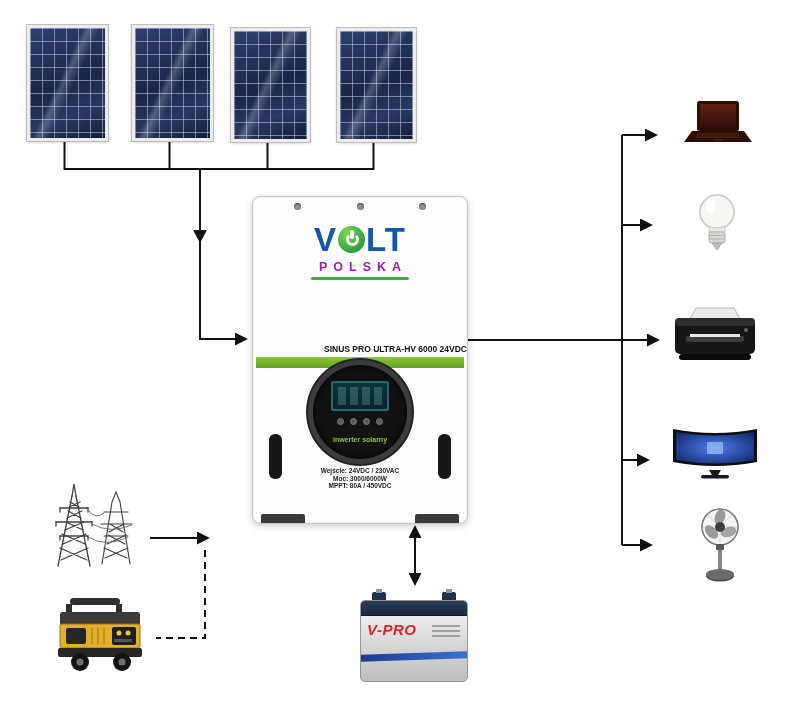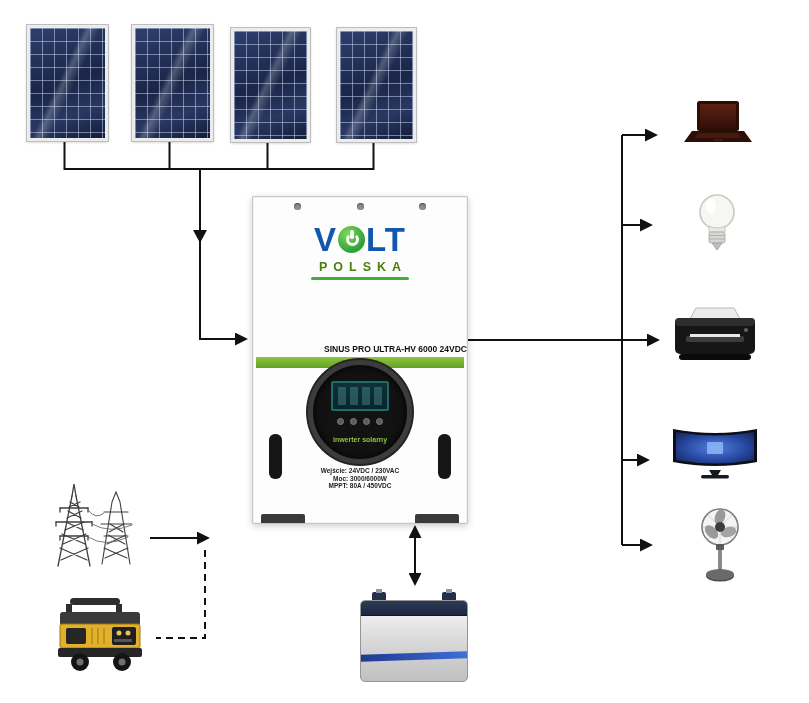--- a/index.html
+++ b/index.html
@@ -19,35 +19,35 @@
     background-image:
       linear-gradient(115deg, rgba(255,255,255,0) 42%, rgba(255,255,255,0.22) 47%, rgba(255,255,255,0) 56%),
       repeating-linear-gradient(to right, rgba(190,205,235,0.55) 0 1px, transparent 1px 12px),
       repeating-linear-gradient(to bottom, rgba(190,205,235,0.55) 0 1px, transparent 1px 13px),
       linear-gradient(160deg, #2f3f6d 0%, #1a2547 50%, #2a3862 75%, #131c38 100%);
   }
 
   
   .inverter {
     position:absolute; left:252px; top:196px; width:214px; height:326px;
-    background:#fdfdfd; border:1px solid #c6c6c6; border-radius:1px;
+    background:#fdfdfd; border:1px solid #c6c6c6; border-radius:8px;
     box-shadow:0 2px 7px rgba(0,0,0,0.20), inset 0 0 0 1px #f2f2f2;
   }
   .holes { position:absolute; top:6px; left:41px; right:41px; display:flex; justify-content:space-between; }
   .holes i { width:7px; height:7px; border-radius:50%; background:#8f8f8f; box-shadow:inset 0 1px 2px #4a4a4a; }
   .logo { position:absolute; top:26px; width:100%; text-align:center; font-weight:800;
           font-size:33px; line-height:1; color:#1356ad; letter-spacing:1px; }
   .logo-o { display:inline-block; width:27px; height:27px; border-radius:50%; vertical-align:-2px;
             background:radial-gradient(circle at 35% 30%, #7ed957, #2e9e3a 72%); position:relative; margin:0 1px; }
   .logo-o::before { content:""; position:absolute; left:50%; top:4px; width:4px; height:9px; margin-left:-2px;
             background:#fff; border-radius:2px; }
   .logo-o::after { content:""; position:absolute; left:50%; top:7px; width:13px; height:13px; margin-left:-6px;
             border:3px solid #fff; border-top-color:transparent; border-radius:50%; box-sizing:border-box; }
   .logo-sub { position:absolute; top:63px; width:100%; text-align:center; font-size:12.5px; font-weight:700;
-            letter-spacing:6px; text-indent:6px; color:#4d7c0f; }
+            letter-spacing:6px; text-indent:6px; color:#a21caf; }
   .logo-underline { position:absolute; top:80px; left:50%; width:98px; height:3px; margin-left:-49px;
             background:#3fae3a; border-radius:2px; }
   .model { position:absolute; top:147px; width:100%; text-align:right; font-size:8.5px; font-weight:700; color:#101010; }
   .stripe { position:absolute; top:160px; left:3px; right:3px; height:11px;
             background:linear-gradient(180deg,#8dc63f,#64a023); }
   .display { position:absolute; left:55px; top:163px; width:104px; height:104px; border-radius:50%;
             background:#121212; border:5px solid #3c3c3c; box-sizing:border-box;
             box-shadow:0 0 0 2px #242424, inset 0 0 8px #000; }
   .lcd { position:absolute; left:50%; top:16px; width:58px; height:30px; margin-left:-29px;
             background:linear-gradient(180deg,#0f3238,#0a242a); border:2px solid #1f6b6b; border-radius:2px; box-sizing:border-box; }
@@ -181,20 +181,24 @@
       <circle cx="24" cy="66" r="3.5" fill="#6f6f6f"></circle>
     <circle cx="66" cy="66" r="9" fill="#141414"></circle>
       <circle cx="66" cy="66" r="3.5" fill="#6f6f6f"></circle>
   </svg>
 
   <div class="battery">
     <div class="term term-l"></div>
     <div class="term term-r"></div>
     <div class="bat-body">
       <div class="bat-top"></div>
+      <div class="bat-label">
+        <span class="vpro">V-PRO</span>
+        <span class="bat-bars"></span>
+      </div>
       <div class="bat-stripe"></div>
     </div>
   </div>
 
   <svg class="abs" style="left:683px;top:100px" width="70" height="48" viewBox="0 0 70 48">
     <defs>
       <linearGradient id="lg-scr" x1="0" y1="0" x2="0" y2="1">
         <stop offset="0" stop-color="#5b2113"></stop>
           <stop offset="1" stop-color="#33100a"></stop>
       </linearGradient>

